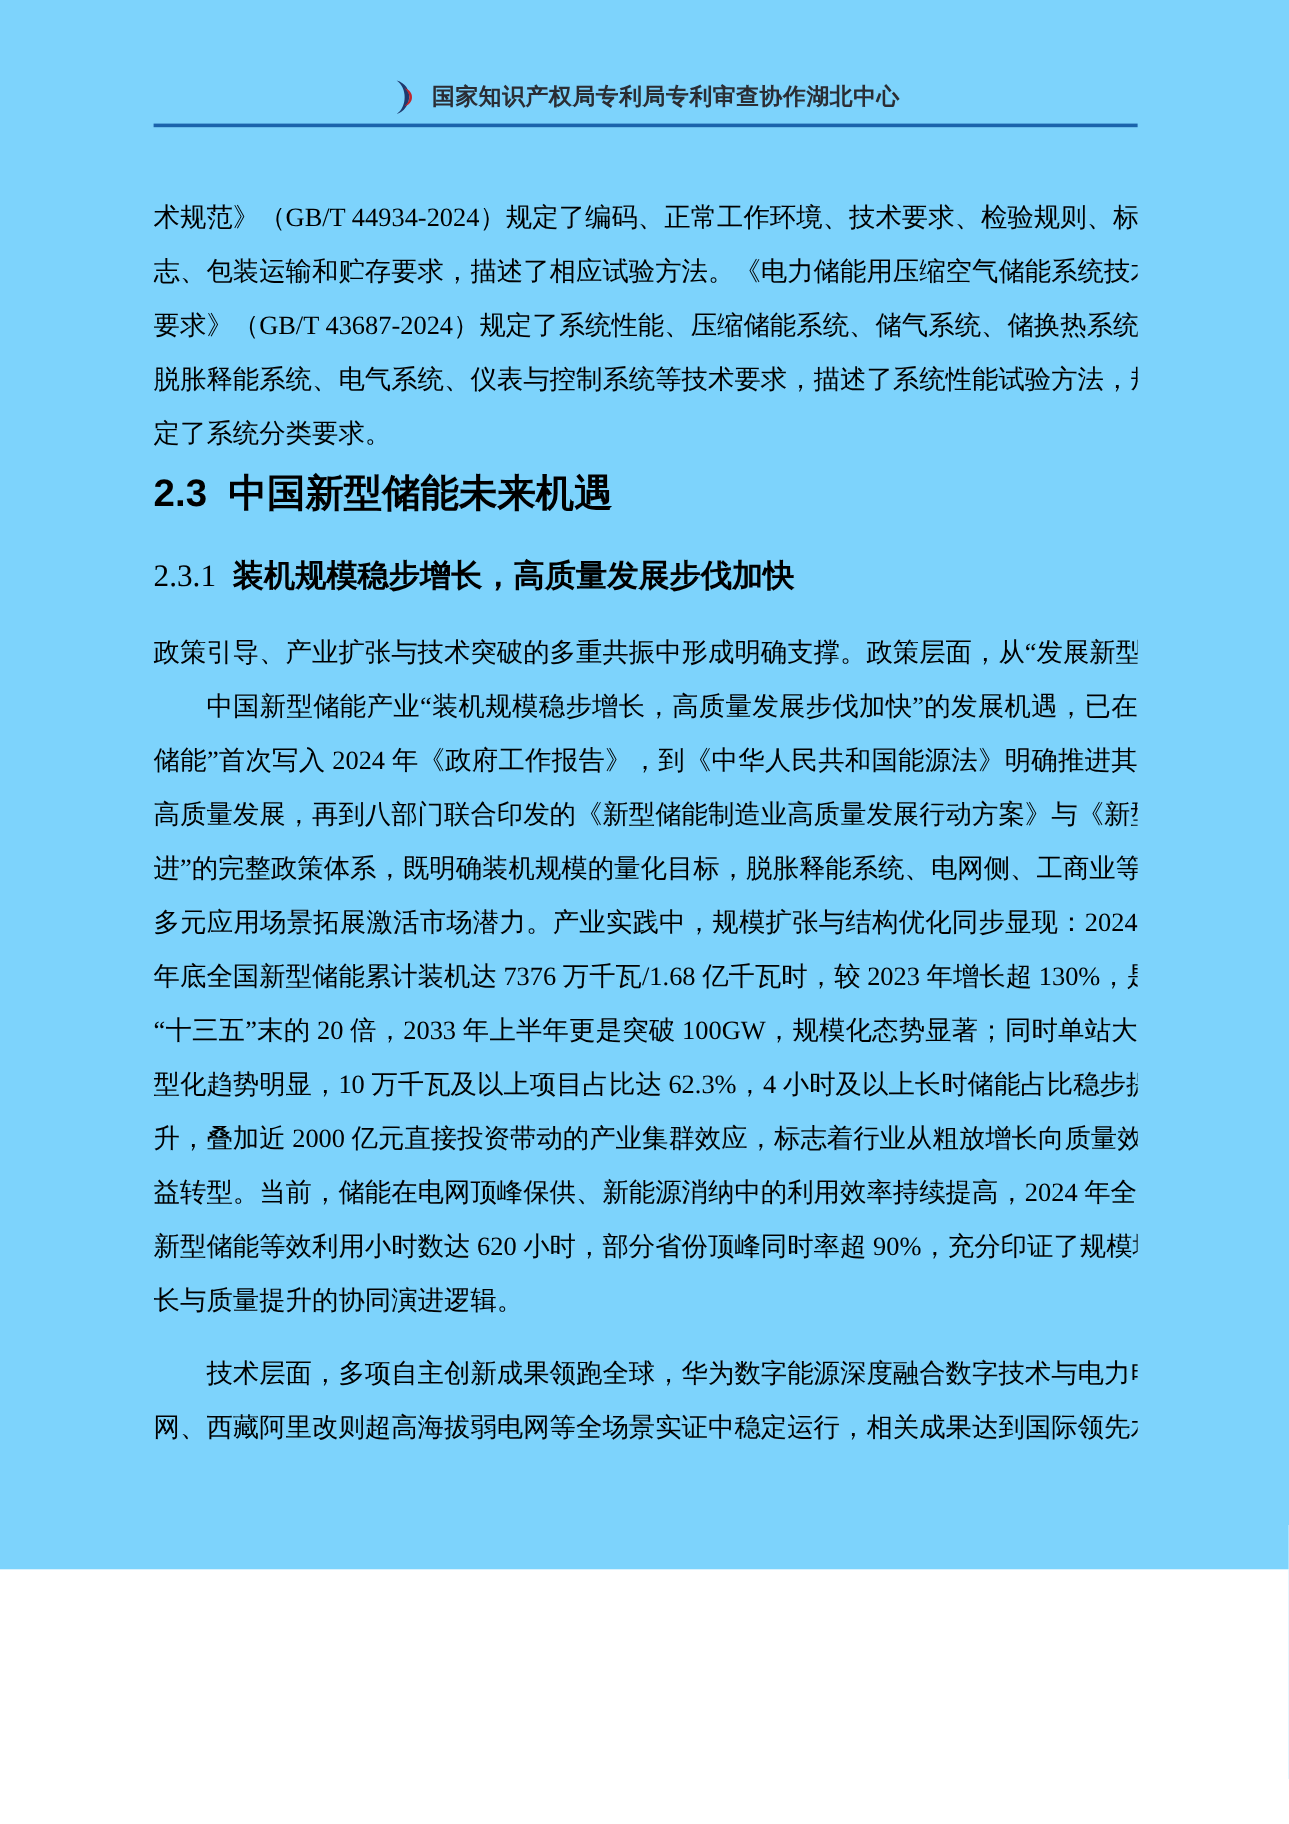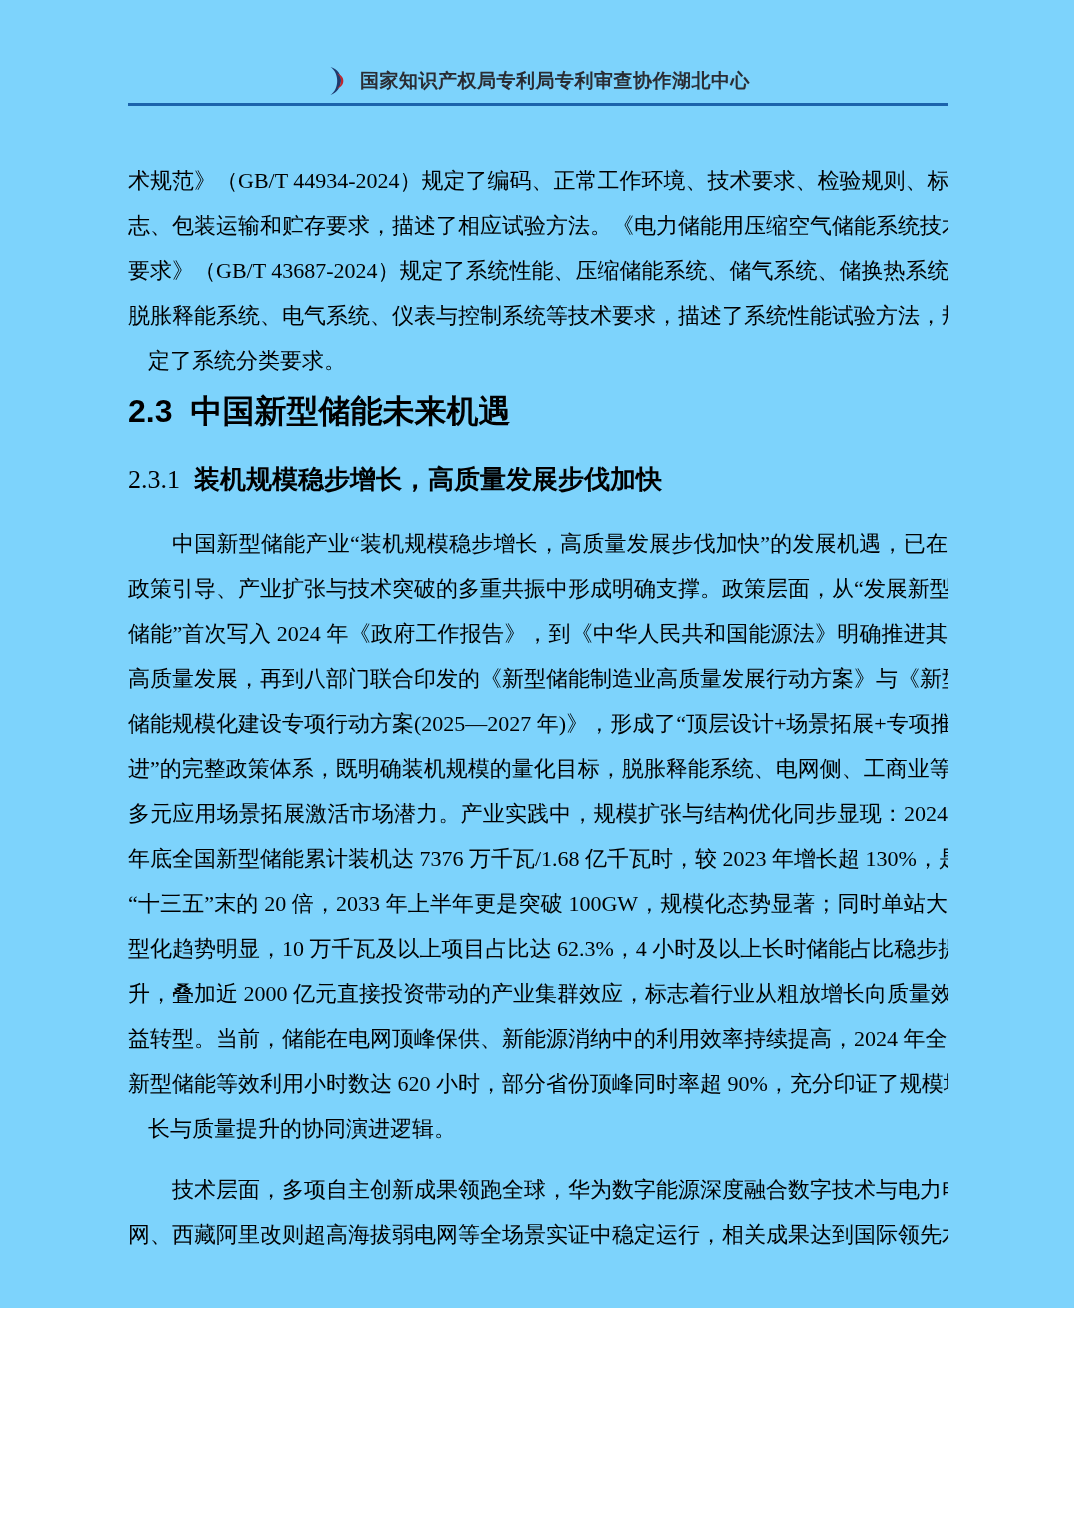--- a/index.html
+++ b/index.html
@@ -42,21 +42,21 @@
     color: #000;
   }
   .line {
     height: 45px;
     overflow: hidden;
     text-align: justify;
     text-align-last: justify;
     text-justify: inter-ideograph;
     white-space: nowrap;
   }
-  .line.end { text-align-last: left; margin-left: 20px; }
+  .line.end { text-align-last: left; }
   .line.indent { text-indent: 44px; }
   .p1 { margin-top: 52px; }
   .p2 { margin-top: 23px; }
   .p3 { margin-top: 16px; }
   .h2 {
     margin-top: 8px;
     line-height: 40px;
     font-family: "Liberation Sans", "DejaVu Sans", sans-serif;
     font-size: 32px;
     font-weight: bold;
@@ -117,25 +117,24 @@
 
     <div class="h2">
       <span class="num">2.3</span><span class="ttl">中国新型储能未来机遇</span>
     </div>
 
     <div class="h3 h3-1">
       <span class="num">2.3.1</span><span class="ttl">装机规模稳步增长，高质量发展步伐加快</span>
     </div>
 
     <div class="para p2">
+      <div class="line">政策引导、产业扩张与技术突破的多重共振中形成明确支撑。政策层面，从“发展新型</div>
       <div class="line indent">中国新型储能产业“装机规模稳步增长，高质量发展步伐加快”的发展机遇，已在</div>
-      <div class="line">政策引导、产业扩张与技术突破的多重共振中形成明确支撑。政策层面，从“发展新型</div>
       <div class="line">储能”首次写入 2024 年《政府工作报告》，到《中华人民共和国能源法》明确推进其</div>
       <div class="line">高质量发展，再到八部门联合印发的《新型储能制造业高质量发展行动方案》与《新型</div>
-      <div class="line">储能规模化建设专项行动方案(2025—2027 年)》，形成了“顶层设计+场景拓展+专项推</div>
       <div class="line">进”的完整政策体系，既明确装机规模的量化目标，脱胀释能系统、电网侧、工商业等</div>
       <div class="line">多元应用场景拓展激活市场潜力。产业实践中，规模扩张与结构优化同步显现：2024</div>
       <div class="line">年底全国新型储能累计装机达 7376 万千瓦/1.68 亿千瓦时，较 2023 年增长超 130%，是</div>
       <div class="line">“十三五”末的 20 倍，2033 年上半年更是突破 100GW，规模化态势显著；同时单站大</div>
       <div class="line">型化趋势明显，10 万千瓦及以上项目占比达 62.3%，4 小时及以上长时储能占比稳步提</div>
       <div class="line">升，叠加近 2000 亿元直接投资带动的产业集群效应，标志着行业从粗放增长向质量效</div>
       <div class="line">益转型。当前，储能在电网顶峰保供、新能源消纳中的利用效率持续提高，2024 年全国</div>
       <div class="line">新型储能等效利用小时数达 620 小时，部分省份顶峰同时率超 90%，充分印证了规模增</div>
       <div class="line end">长与质量提升的协同演进逻辑。</div>
     </div>

